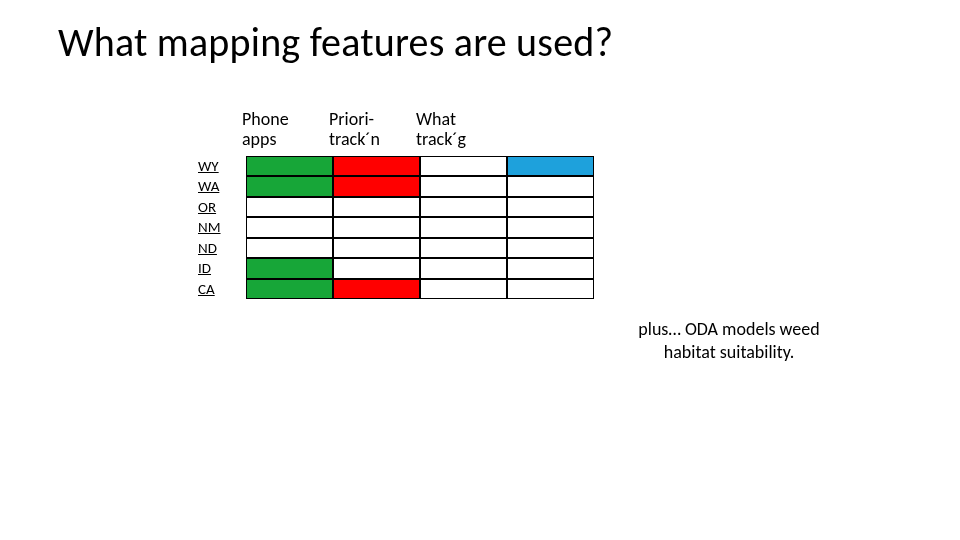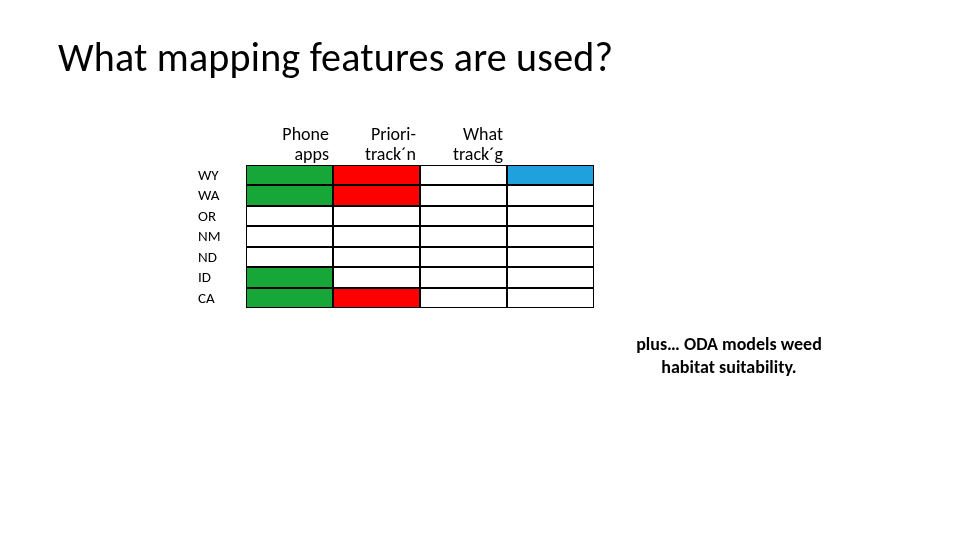--- a/index.html
+++ b/index.html
@@ -8,75 +8,75 @@
     width: 960px;
     height: 540px;
     background: #fff;
     font-family: "Calibri", "Segoe UI", Arial, sans-serif;
     color: #000;
   }
   .slide {
     position: relative;
     width: 960px;
     height: 456px;
-    margin-top: 15px;
   }
   .title {
     position: absolute;
     left: 58px;
     top: 18px;
     font-size: 40px;
     font-weight: 400;
     letter-spacing: 0.2px;
   }
   .chart {
     position: absolute;
     left: 198px;
     top: 110px;
   }
   .col-headers {
     display: flex;
     margin-left: 44px; 
   }
   .col-header {
     width: 87px;
-    text-align: right;
+    text-align: left;
     font-size: 18px;
     line-height: 1.1;
-    padding-bottom: 0;
+    padding-bottom: 6px;
   }
   .row {
     display: flex;
     align-items: stretch;
     height: 20.5px;
   }
   .row-label {
     width: 44px;
     font-size: 15px;
     line-height: 20px;
     text-align: left;
     padding-right: 4px;
+    text-decoration: underline;
   }
   .cell {
     width: 87px;
     height: 100%;
     box-sizing: border-box;
     border: 1.5px solid #000;
   }
   .c-green { background: #17a638; }
   .c-red   { background: #ff0000; }
   .c-blue  { background: #1ea1dc; }
   .c-white { background: #ffffff; }
   .note {
     position: absolute;
     left: 614px;
     top: 318px;
     width: 230px;
     font-size: 18px;
-    font-weight: 700;
+    font-weight: 400;
     text-align: center;
     line-height: 1.25;
   }
 </style>
 </head>
 <body>
 
 <div class="slide">
 
   <div class="title">What mapping features are used?</div>

